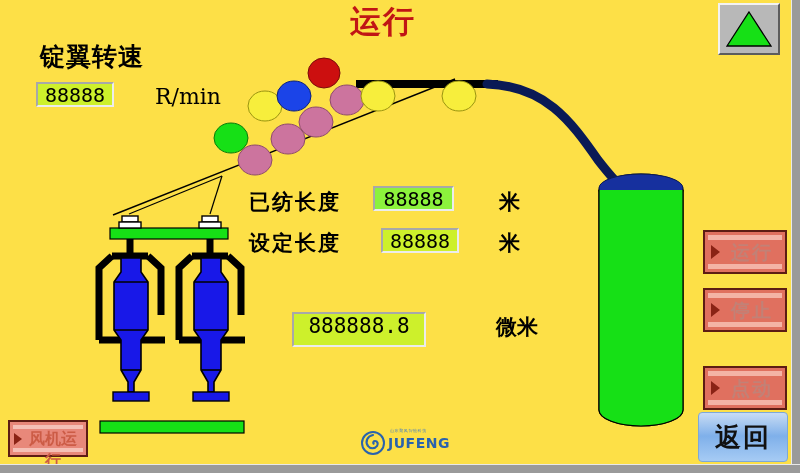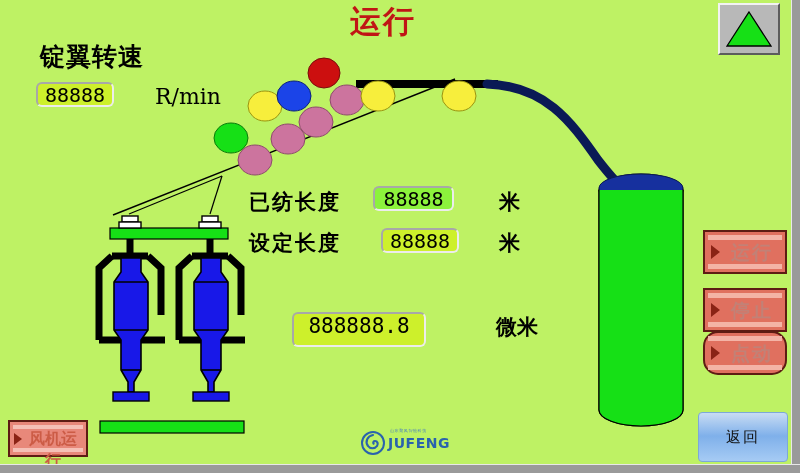--- a/index.html
+++ b/index.html
@@ -4,21 +4,21 @@
 <style>
   html, body {
     margin: 0;
     padding: 0;
     background: #ffffff;
   }
   #screen {
     position: relative;
     width: 800px;
     height: 473px;
-    background: #bef264;
+    background: #fde047;
     overflow: hidden;
     font-family: "DejaVu Sans", sans-serif;
   }
 
   
   .edge-right {
     position: absolute;
     right: 0; top: 0;
     width: 8px; height: 473px;
     background: #9a9a9a;
@@ -98,21 +98,20 @@
     box-sizing: border-box;
     font-family: "DejaVu Sans Mono", monospace;
     color: #000000;
     text-align: center;
     border-top: 2px solid #a8a8a8;
     border-left: 2px solid #a8a8a8;
     border-right: 2px solid #ececec;
     border-bottom: 2px solid #ececec;
     letter-spacing: 0px;
     overflow: hidden;
-    border-radius: 6px;
   }
   .f-rpm  { left: 36px;  top: 82px;  width: 78px;  height: 25px; background: #cdf02b; font-size: 20px; line-height: 22px; }
   .f-spun { left: 373px; top: 186px; width: 81px;  height: 25px; background: #8cf23c; font-size: 20px; line-height: 22px; }
   .f-set  { left: 381px; top: 228px; width: 78px;  height: 25px; background: #cdf02b; font-size: 20px; line-height: 22px; }
   .f-rib  { left: 292px; top: 312px; width: 134px; height: 35px; background: #cdf02b; font-size: 21px; line-height: 24px; }
 
   
   .cmd-btn {
     position: absolute;
     left: 703px;
@@ -149,21 +148,21 @@
     height: 26px; line-height: 26px;
     text-align: center;
     font-family: "DejaVu Serif", serif;
     font-weight: bold;
     font-size: 19px;
     color: #c28176;
     letter-spacing: 2px;
   }
   .btn-run  { top: 230px; }
   .btn-stop { top: 288px; }
-  .btn-jog  { top: 331px; border-radius: 15px; }
+  .btn-jog  { top: 366px; }
 
   
   .fan-btn {
     position: absolute;
     left: 8px; top: 420px;
     width: 80px; height: 37px;
     background: #e8887a;
     border: 2px solid #5d1c13;
     box-sizing: border-box;
   }
@@ -201,22 +200,22 @@
     left: 698px; top: 412px;
     width: 90px; height: 50px;
     background: linear-gradient(to bottom, #c8dcf4 0%, #7fb0ea 48%, #a6cbf4 100%);
     border: 1px solid #7da8d8;
     border-radius: 4px;
     box-sizing: border-box;
     text-align: center;
   }
   .back-btn .back-text {
     font-family: "DejaVu Serif", serif;
-    font-weight: normal;
-    font-size: 15px;
+    font-weight: bold;
+    font-size: 26px;
     color: #111111;
     line-height: 48px;
     letter-spacing: 2px;
     margin-top: 35px;
   }
 
   
   .diagram {
     position: absolute;
     left: 0; top: 0;

